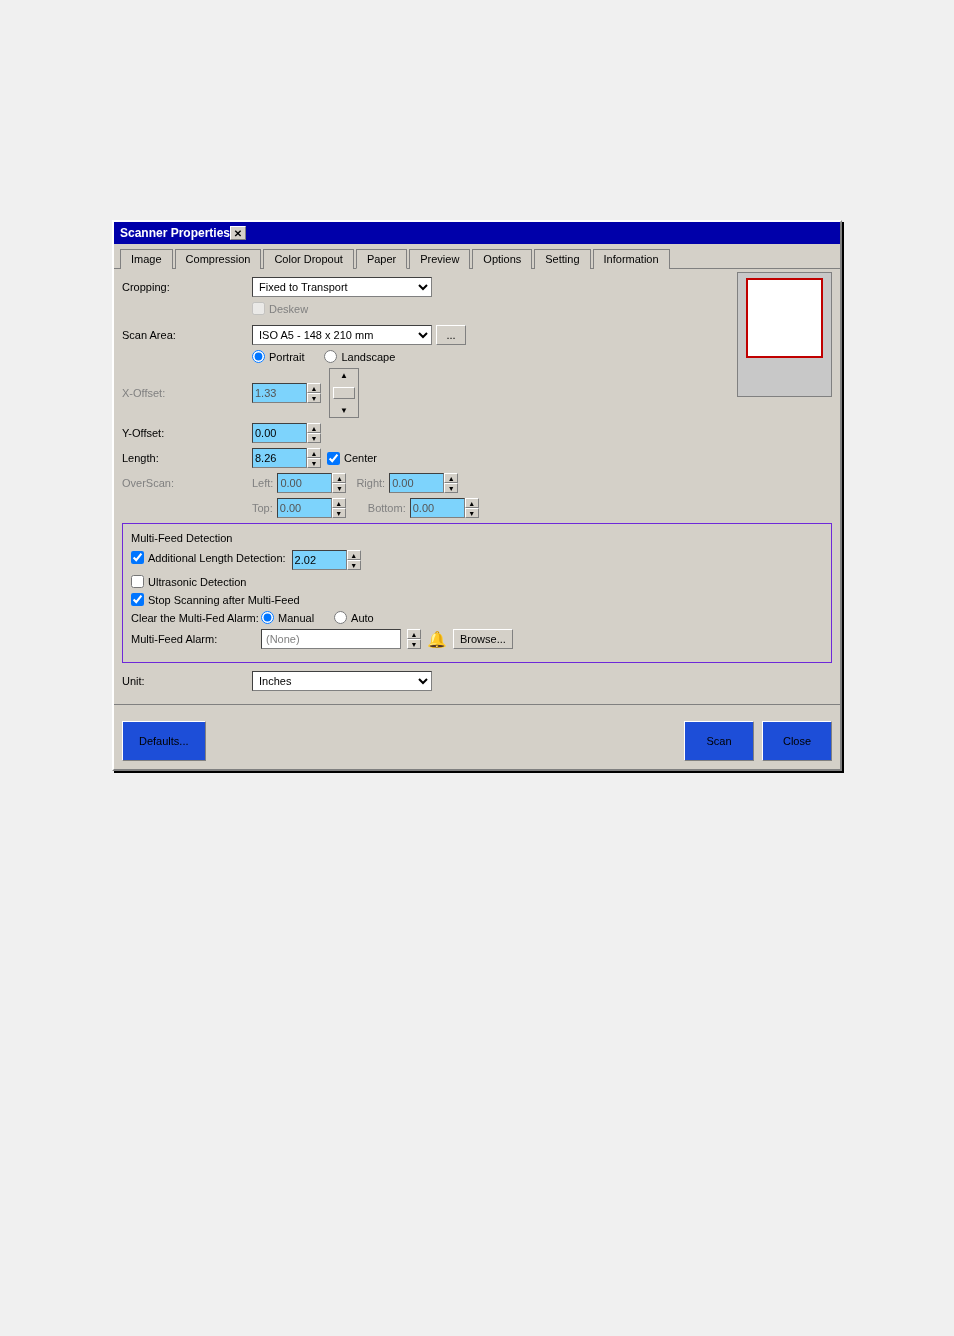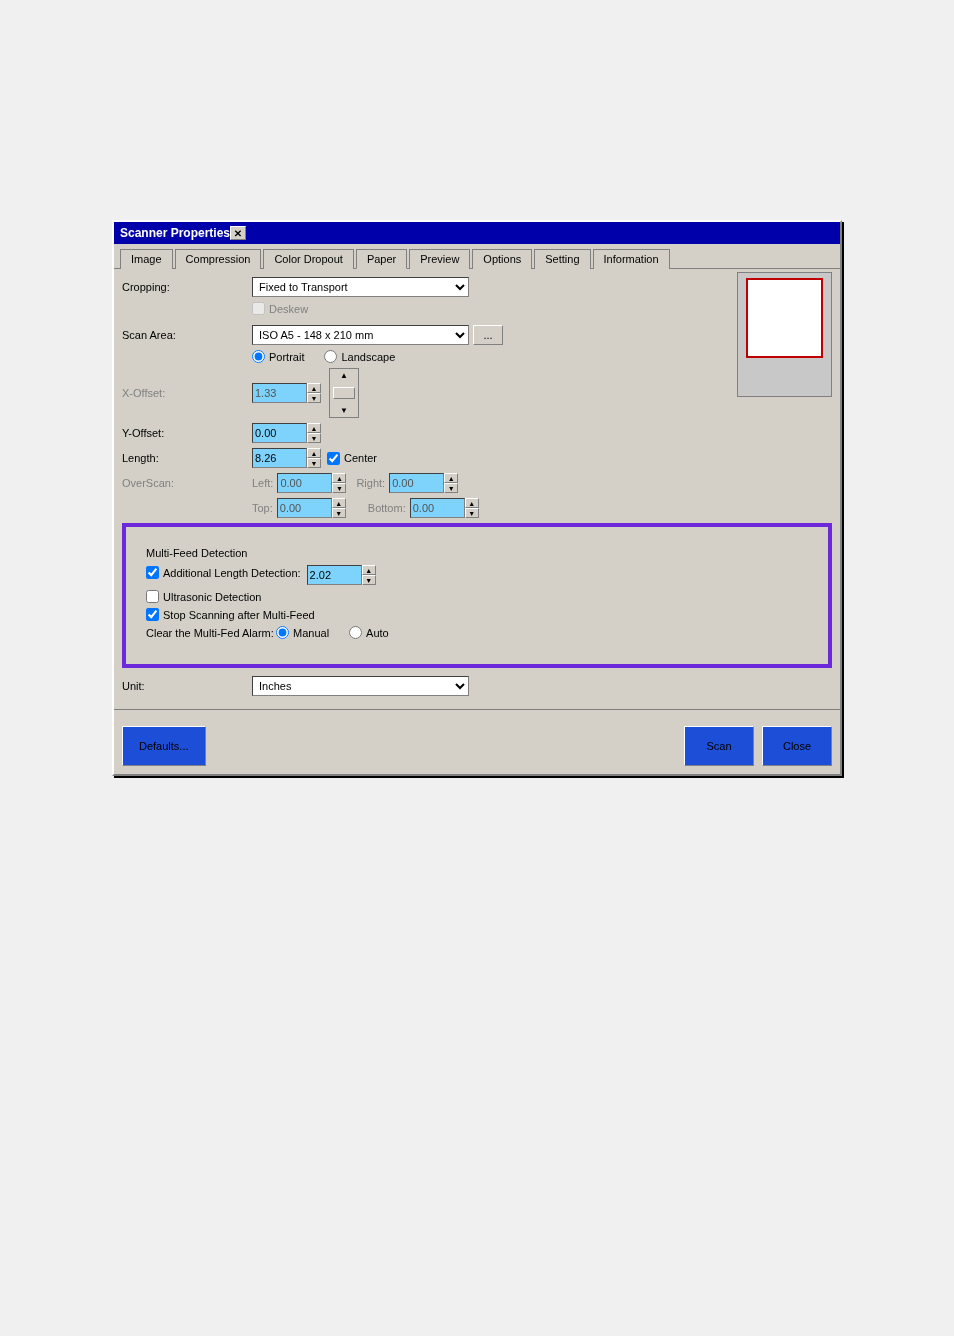--- a/index.html
+++ b/index.html
@@ -135,21 +135,21 @@
       line-height: 1;
     }
 
     .select-wrapper {
       display: flex;
       align-items: center;
       gap: 4px;
     }
 
     .select-input {
-      width: 217px;
+      width: 180px;
       height: 20px;
       border: 1px solid #808080;
       border-top-color: #404040;
       border-left-color: #404040;
       background: #fff;
       font-size: 11px;
       padding: 1px 2px;
     }
 
     .btn-small {
@@ -395,21 +395,21 @@
           <div class="spin-wrapper">
             <input type="text" class="spin-input" value="0.00" disabled="" style="">
             <div class="spin-buttons">
               <div class="spin-btn">▲</div>
               <div class="spin-btn">▼</div>
             </div>
           </div>
         </div>
       </div>
 
-      <div style="border:4px solid #6d28d9; padding:20px; margin-bottom:8px;">
+      <div style="border:1px solid #6d28d9; padding:8px; margin-bottom:8px;">
         <div style="font-size:11px; font-weight:normal; margin-bottom:6px;">Multi-Feed Detection</div>
 
         <div class="form-row">
           <div class="checkbox-row" style="margin-right:6px;">
             <input type="checkbox" checked="" style="">
             <span>Additional Length Detection:</span>
           </div>
           <div class="spin-wrapper">
             <input type="text" class="spin-input" value="2.02" style="">
             <div class="spin-buttons">
@@ -436,20 +436,32 @@
               <input type="radio" name="clear_paper" checked="" style="">
               <span>Manual</span>
             </div>
             <div class="radio-item">
               <input type="radio" name="clear_paper" style="">
               <span>Auto</span>
             </div>
           </div>
         </div>
 
+        <div class="form-row">
+          <span class="label">Multi-Feed Alarm:</span>
+          <div class="alarm-row">
+            <input type="text" class="alarm-input" value="(None)" style="">
+            <div class="spin-buttons" style="height:20px;">
+              <div class="spin-btn">▲</div>
+              <div class="spin-btn">▼</div>
+            </div>
+            <span style="font-size:16px;">🔔</span>
+            <button class="btn-small" style="min-width:60px;">Browse...</button>
+          </div>
+        </div>
       </div>
 
       <div class="form-row">
         <span class="label">Unit:</span>
         <select class="select-input">
           <option>Inches</option>
         </select>
       </div>
     </div>
   </div>

